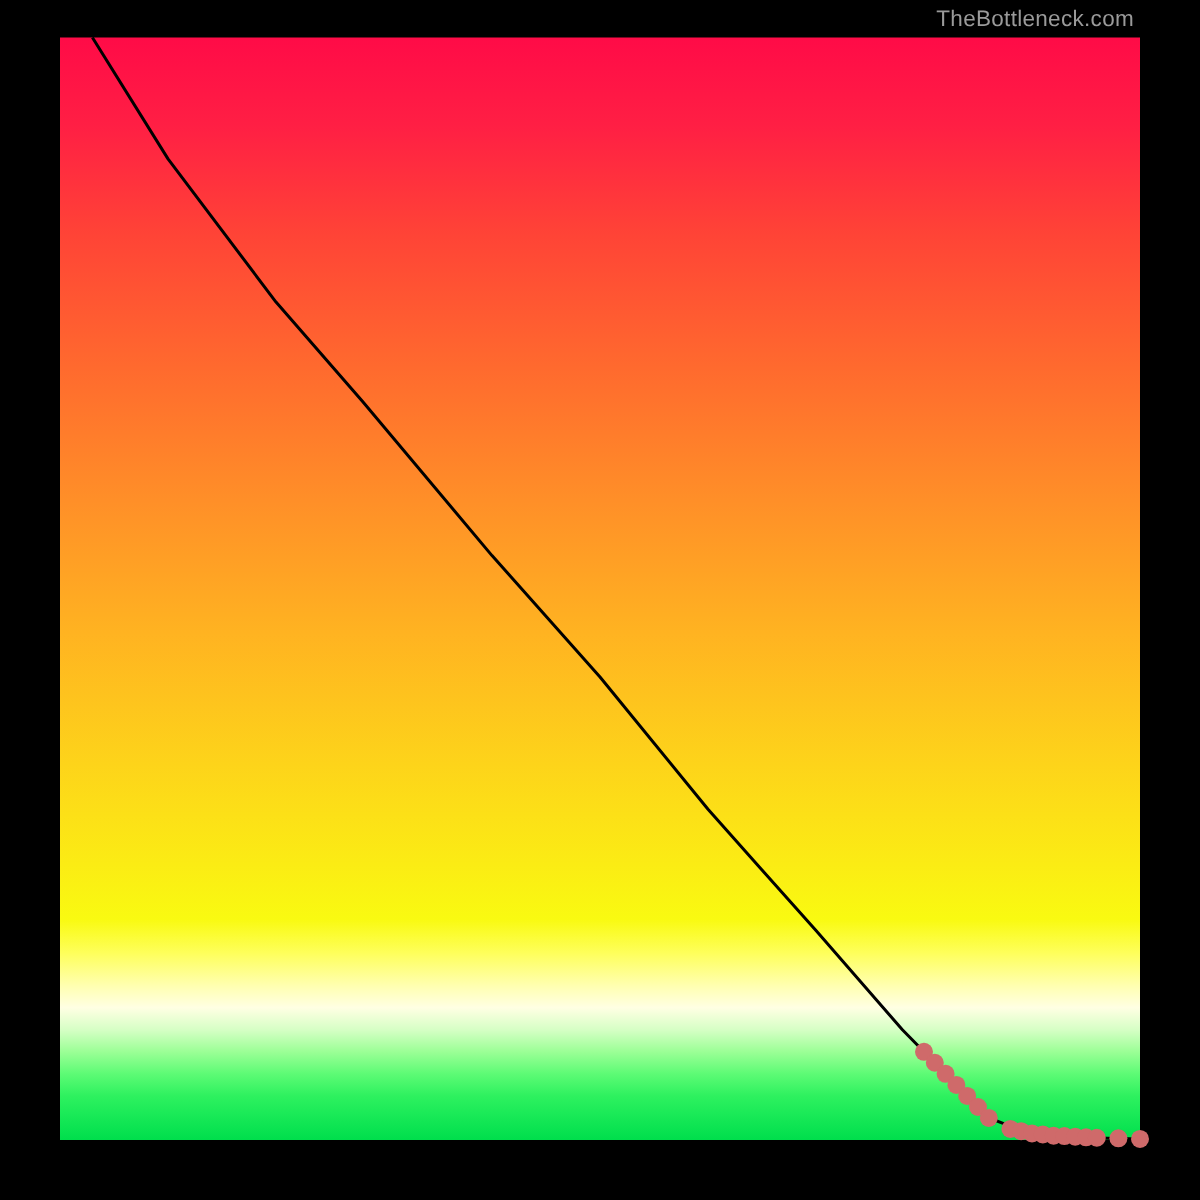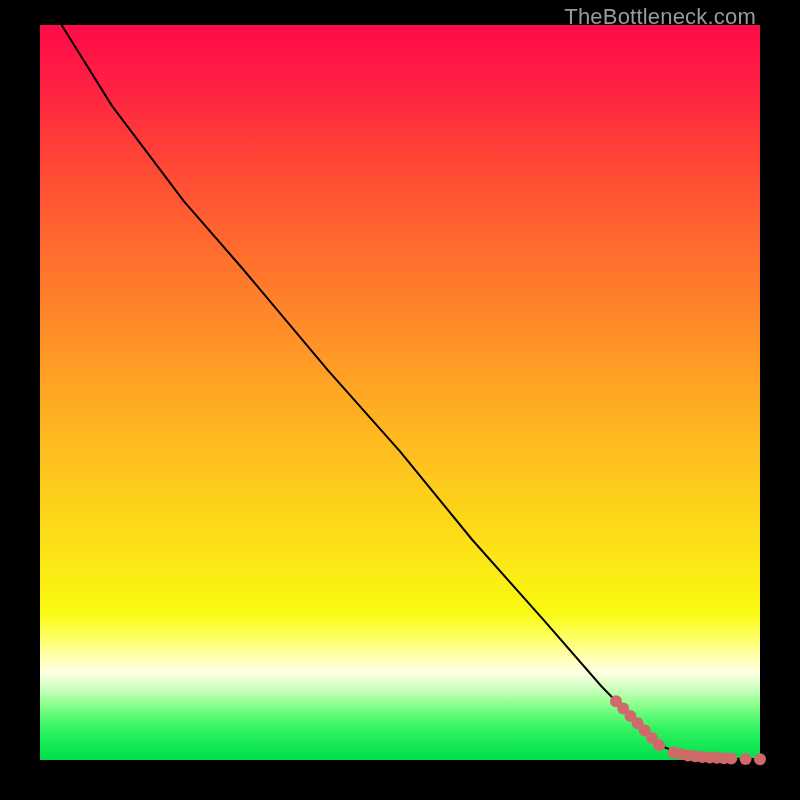--- a/index.html
+++ b/index.html
@@ -43,21 +43,21 @@
       #2ef15f 96%,
       #16e856 98%,
       #00de4c 100%
     );
   }
   .watermark {
     position: absolute;
     top: 4px;
     right: 44px;
     color: #9a9a9a;
-    font-size: 22px;
+    font-size: 15px;
     font-weight: 500;
     letter-spacing: 0.2px;
     user-select: none;
   }
   svg.overlay {
     position: absolute;
     left: 40px;
     top: 25px;
     width: 720px;
     height: 735px;

